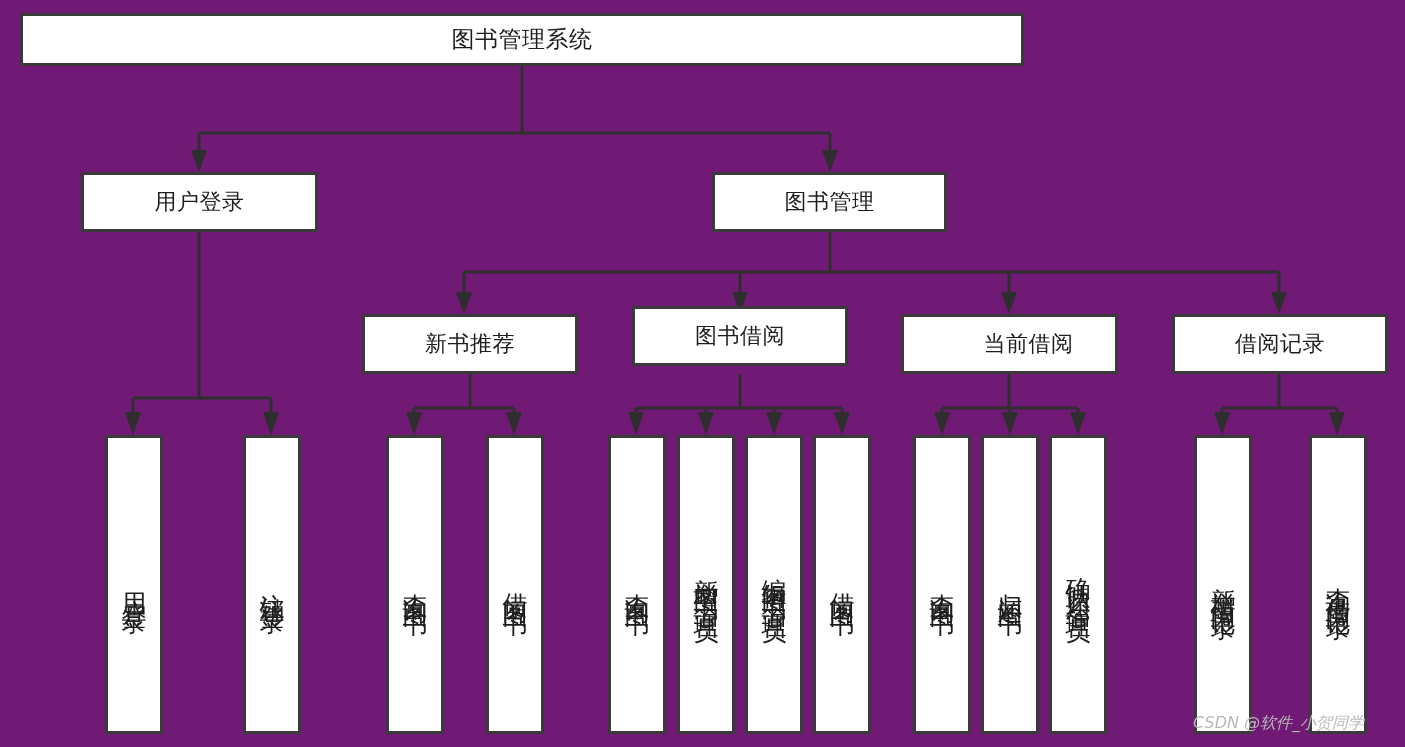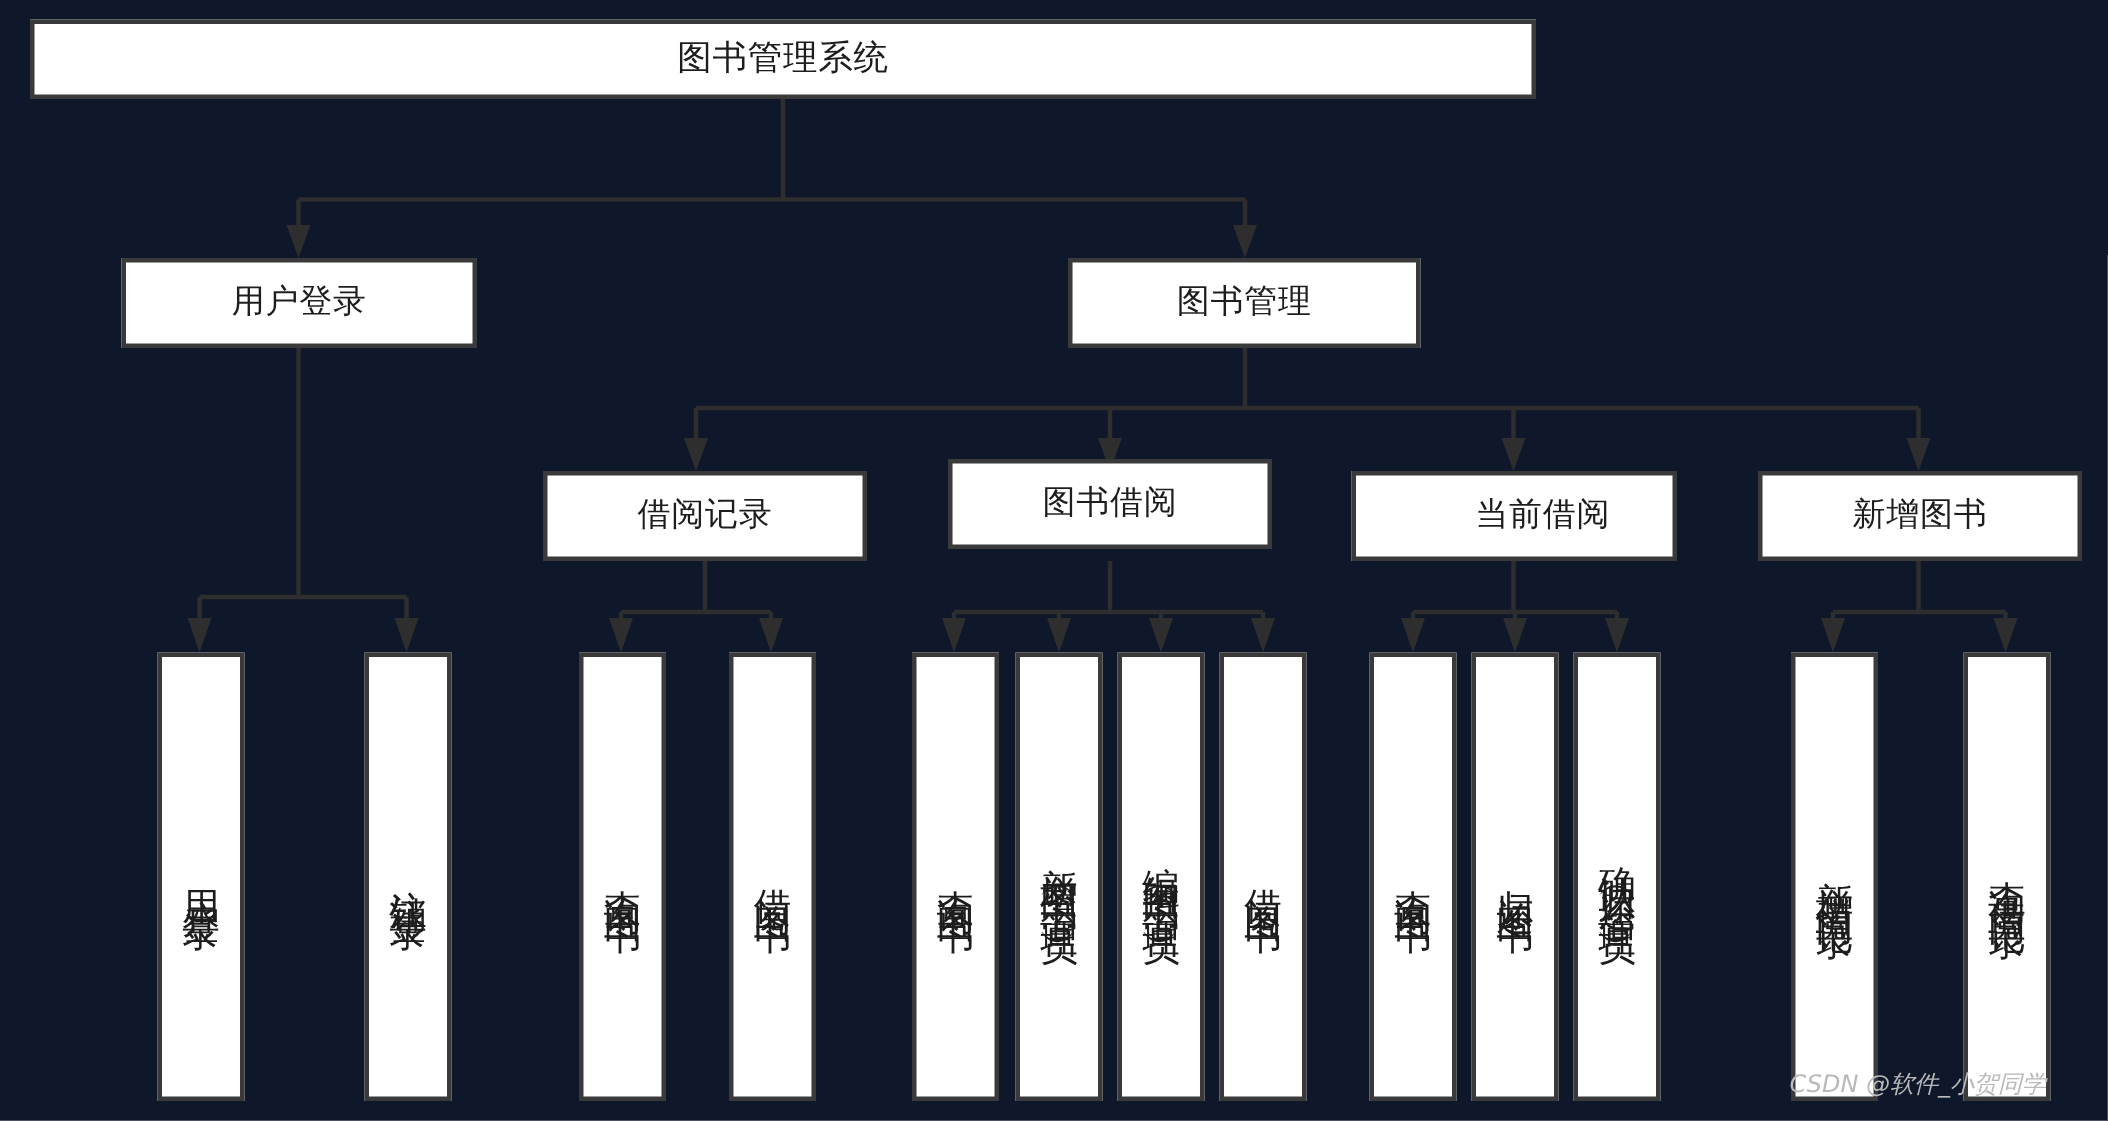--- a/index.html
+++ b/index.html
@@ -3,21 +3,21 @@
 <meta charset="utf-8">
 <title>图书管理系统 功能结构图</title>
 <style>
   html,body{margin:0;padding:0;}
   body{
     width:1405px;height:747px;
     background:#ffffff;
     font-family:"DejaVu Sans","Liberation Sans",sans-serif;
     overflow:hidden;
   }
-  #stage{position:relative;width:1405px;height:747px;background:#0f172a;}
+  #stage{position:relative;width:1405px;height:747px;background:#701a75;}
 
   
   #wires{position:absolute;left:0;top:0;width:1405px;height:747px;}
   #wires line, #wires path{stroke:#2e2e2e;stroke-width:3;fill:none;}
   #wires polygon{fill:#2e2e2e;stroke:none;}
 
   
   .node{
     position:absolute;
     box-sizing:border-box;
@@ -135,30 +135,30 @@
   </div>
 
   <div class="node h-node" style="left:81px;top:172px;width:237px;height:60px;">
     <span class="lbl">用户登录</span>
   </div>
   <div class="node h-node" style="left:712px;top:172px;width:235px;height:60px;align-items:center;">
     <span class="lbl">图书管理</span>
   </div>
 
   <div class="node h-node" style="left:362px;top:314px;width:216px;height:60px;">
-    <span class="lbl">借阅记录</span>
+    <span class="lbl">新书推荐</span>
   </div>
   <div class="node h-node" style="left:632px;top:306px;width:216px;height:60px;justify-content:center;">
     <span class="lbl">图书借阅</span>
   </div>
   <div class="node h-node" style="left:901px;top:314px;width:217px;height:60px;padding-left:38px;">
     <span class="lbl">当前借阅</span>
   </div>
   <div class="node h-node" style="left:1172px;top:314px;width:216px;height:60px;">
-    <span class="lbl">新增图书</span>
+    <span class="lbl">借阅记录</span>
   </div>
 
   <div class="node v-node" style="left:105px;top:435px;width:58px;height:299px;">
     <span class="lbl">用户登录</span>
   </div>
   <div class="node v-node" style="left:243px;top:435px;width:58px;height:299px;">
     <span class="lbl">注销登录</span>
   </div>
 
   <div class="node v-node" style="left:386px;top:435px;width:58px;height:299px;">

